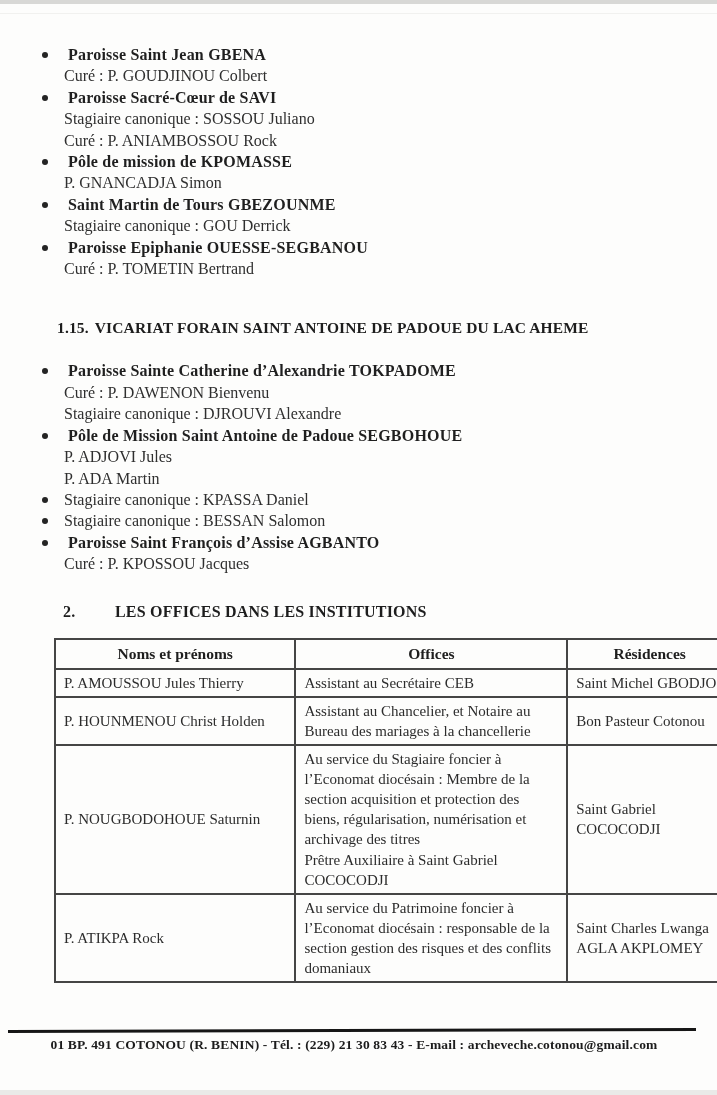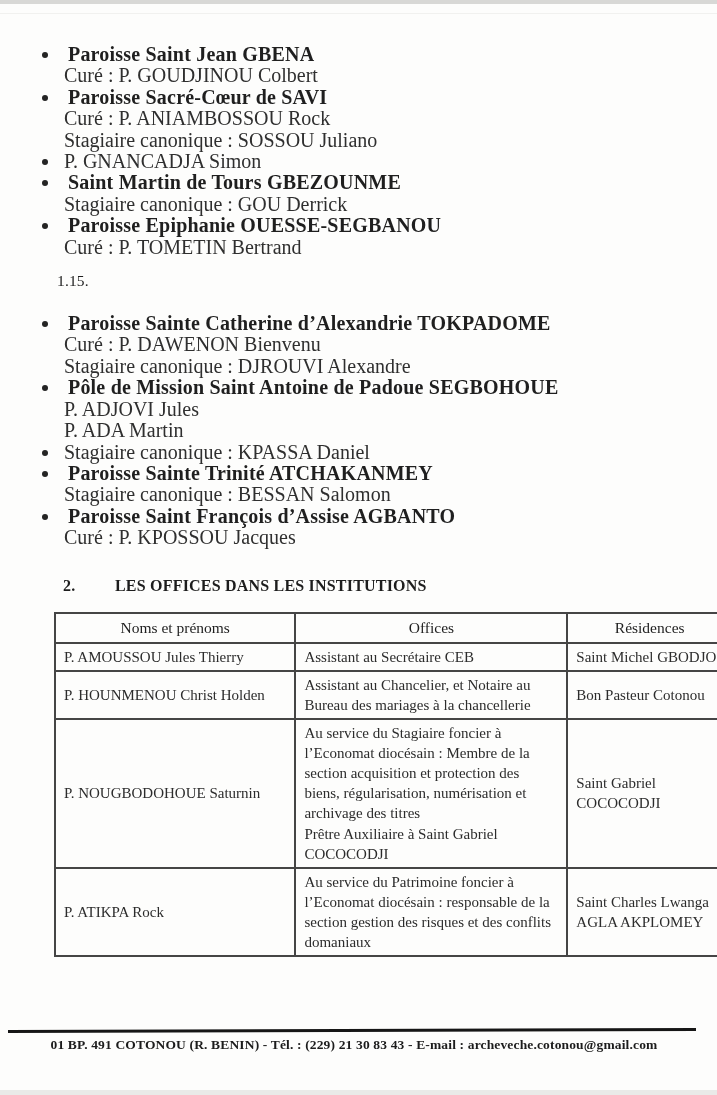--- a/index.html
+++ b/index.html
@@ -21,34 +21,34 @@
     background: #f1f1ef;
   }
   .scan-strip-bottom {
     position: absolute; bottom: 0; left: 0; right: 0; height: 5px;
     background: #eaeae8;
   }
   .content { padding: 44px 16px 0 40px; }
 
   ul.parish-list {
     list-style: none; margin: 0; padding: 0;
-    font-size: 20px; line-height: 21.4px;
+    font-size: 16px; line-height: 21.4px;
   }
   ul.parish-list li { position: relative; padding-left: 24px; }
   .bullet {
     position: absolute; left: 2px; top: 8px;
     width: 6px; height: 6px; border-radius: 50%;
     background: #242424;
   }
   .p-title { font-weight: bold; margin-left: 4px; color: #1f1f1f; letter-spacing: 0.2px; }
   .p-line { color: #2f2f2f; }
 
   .heading-115 {
-    margin: 12px 0 22px 17px;
-    font-weight: normal; font-size: 15.5px; line-height: 21px;
+    margin: 38px 0 22px 17px;
+    font-weight: bold; font-size: 15.5px; line-height: 21px;
     color: #1d1d1d; letter-spacing: 0.15px;
     display: flex;
   }
   .heading-115 .h-num { margin-right: 6px; }
 
   .heading-2 {
     margin: 26px 0 16px 23px;
     font-weight: bold; font-size: 16px; line-height: 21px;
     color: #1d1d1d; letter-spacing: 0.2px;
     display: flex;
@@ -58,21 +58,21 @@
   table.offices {
     width: 679px; margin-left: 14px;
     border-collapse: collapse;
     font-size: 15px; line-height: 20px;
     color: #2c2c2c;
   }
   table.offices th, table.offices td {
     border: 2px solid #454545;
   }
   table.offices th {
-    font-weight: normal; text-align: center;
+    font-weight: bold; text-align: center;
     font-size: 15.5px; color: #1e1e1e;
     padding: 4px 4px;
   }
   table.offices td { padding: 2px 8px; vertical-align: middle; }
   td.c-name { padding-left: 7px; }
   td.c-office div { margin: 1px 0; }
   td.c-res div { margin: 1px 0; }
 
   .footer { position: absolute; top: 1029px; left: 0; width: 708px; }
   .footer-rule {
@@ -99,41 +99,43 @@
 
   <ul class="parish-list">
     <li>
       <span class="bullet"></span>
       <div class="p-title">Paroisse Saint Jean GBENA</div>
       <div class="p-line">Curé : P. GOUDJINOU Colbert</div>
     </li>
     <li>
       <span class="bullet"></span>
       <div class="p-title">Paroisse Sacré-Cœur de SAVI</div>
+      <div class="p-line">Stagiaire canonique : SOSSOU Juliano</div>
       <div class="p-line">Curé : P. ANIAMBOSSOU Rock</div>
-      <div class="p-line">Stagiaire canonique : SOSSOU Juliano</div>
-    </li>
-    <li>
-      <span class="bullet"></span>
+    </li>
+    <li>
+      <span class="bullet"></span>
+      <div class="p-title">Pôle de mission de KPOMASSE</div>
       <div class="p-line">P. GNANCADJA Simon</div>
     </li>
     <li>
       <span class="bullet"></span>
       <div class="p-title">Saint Martin de Tours GBEZOUNME</div>
       <div class="p-line">Stagiaire canonique : GOU Derrick</div>
     </li>
     <li>
       <span class="bullet"></span>
       <div class="p-title">Paroisse Epiphanie OUESSE-SEGBANOU</div>
       <div class="p-line">Curé : P. TOMETIN Bertrand</div>
     </li>
   </ul>
 
   <div class="heading-115">
     <span class="h-num">1.15.</span>
+    <span>VICARIAT FORAIN SAINT ANTOINE DE PADOUE DU LAC AHEME</span>
   </div>
 
   <ul class="parish-list">
     <li>
       <span class="bullet"></span>
       <div class="p-title">Paroisse Sainte Catherine d’Alexandrie TOKPADOME</div>
       <div class="p-line">Curé : P. DAWENON Bienvenu</div>
       <div class="p-line">Stagiaire canonique : DJROUVI Alexandre</div>
     </li>
     <li>
@@ -141,21 +143,20 @@
       <div class="p-title">Pôle de Mission Saint Antoine de Padoue SEGBOHOUE</div>
       <div class="p-line">P. ADJOVI Jules</div>
       <div class="p-line">P. ADA Martin</div>
     </li>
     <li>
       <span class="bullet"></span>
       <div class="p-line">Stagiaire canonique : KPASSA Daniel</div>
     </li>
     <li>
       <span class="bullet"></span>
-      <div class="p-title">Paroisse Sainte Trinité ATCHAKANMEY</div>
       <div class="p-line">Stagiaire canonique : BESSAN Salomon</div>
     </li>
     <li>
       <span class="bullet"></span>
       <div class="p-title">Paroisse Saint François d’Assise AGBANTO</div>
       <div class="p-line">Curé : P. KPOSSOU Jacques</div>
     </li>
   </ul>
 
   <div class="heading-2">

